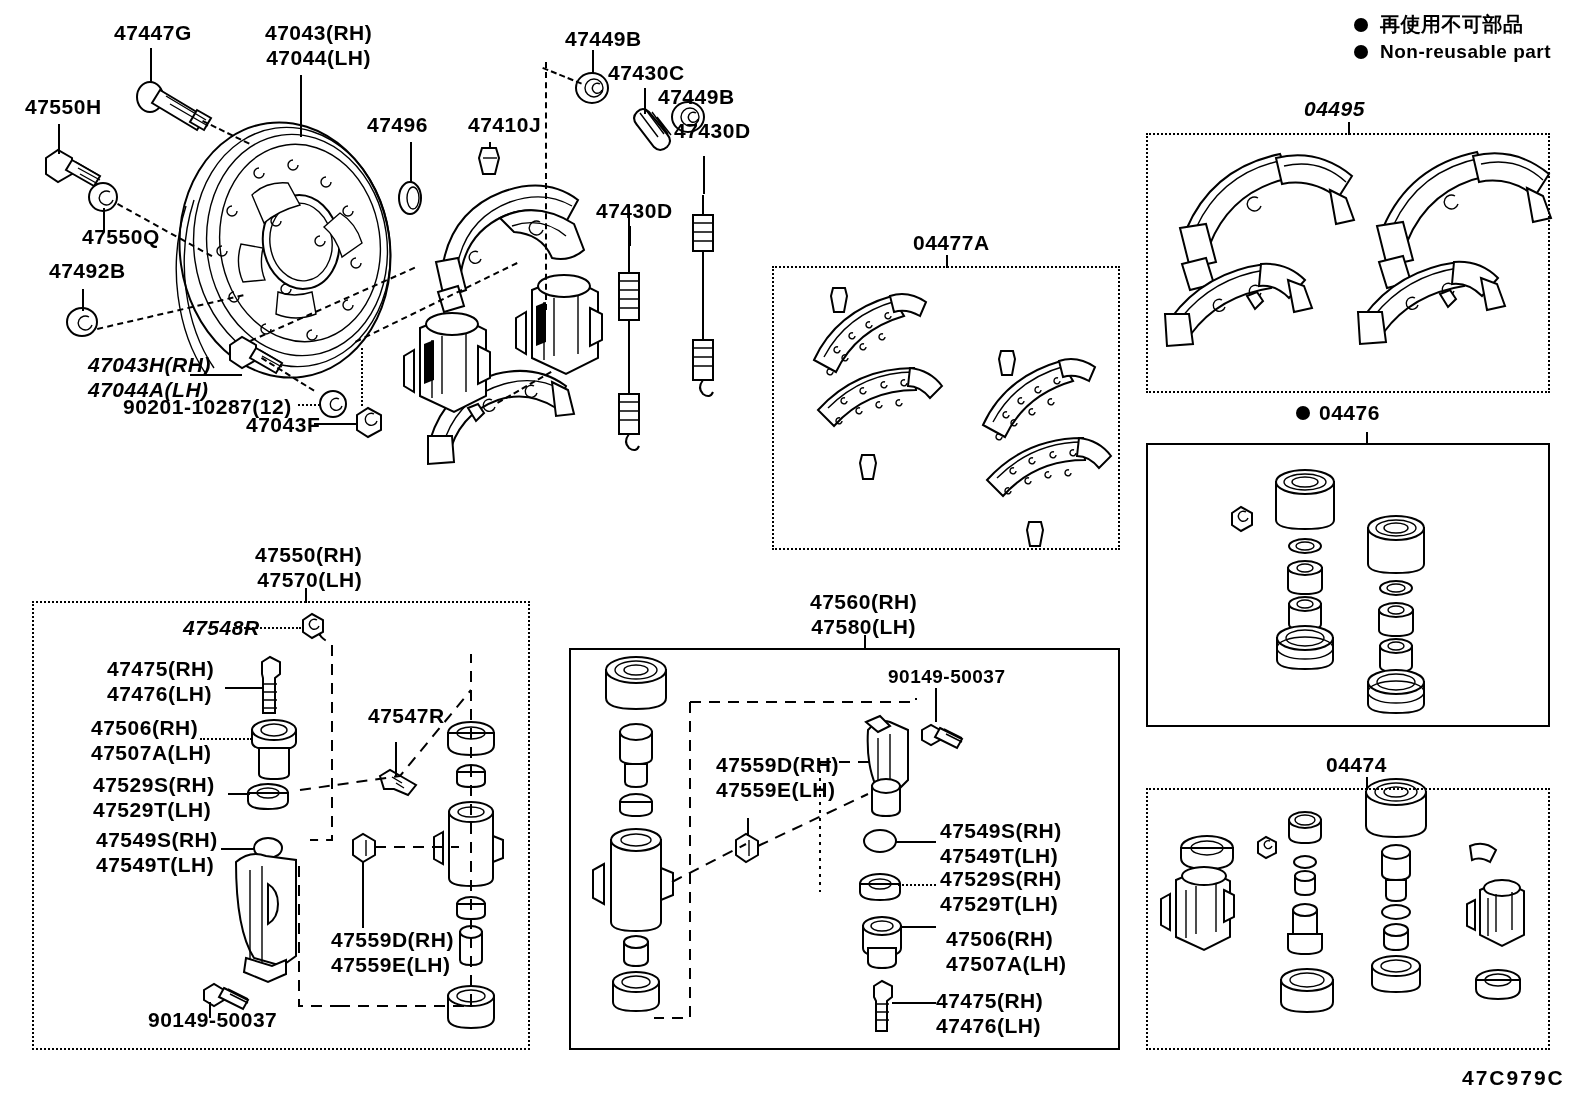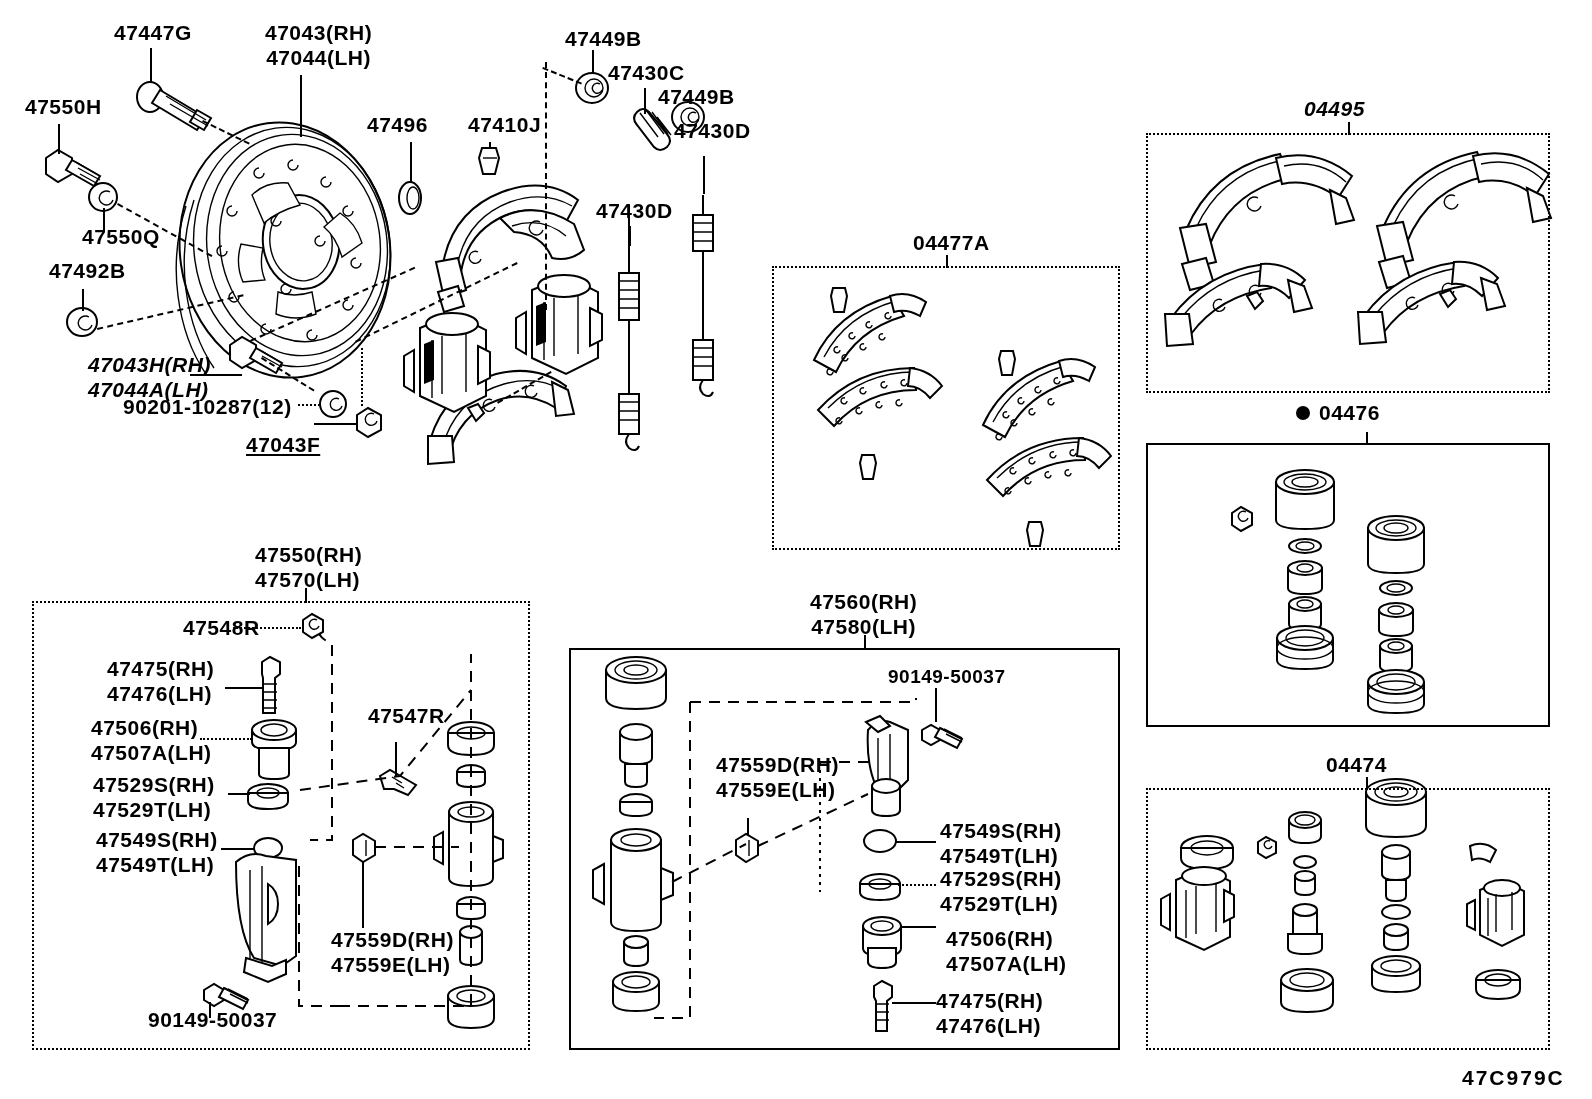--- a/index.html
+++ b/index.html
@@ -556,52 +556,62 @@
   <div class="dashleader" style="left:97px;top:328px;width:150px;transform:rotate(-13deg);transform-origin:0 0;"></div>
   <div class="dashleader" style="left:250px;top:340px;width:180px;transform:rotate(-24deg);transform-origin:0 0;"></div>
   <div class="dashleader" style="left:262px;top:357px;width:62px;transform:rotate(32deg);transform-origin:0 0;"></div>
   <div class="dashleader" style="left:543px;top:67px;width:42px;transform:rotate(22deg);transform-origin:0 0;"></div>
   <div class="dashleader" style="left:497px;top:402px;width:62px;transform:rotate(-30deg);transform-origin:0 0;"></div>
   <div class="dashleader" style="left:355px;top:341px;width:180px;transform:rotate(-26deg);transform-origin:0 0;"></div>
 
   <div style="position:absolute;left:545px;top:62px;width:0;height:248px;border-left:2px dashed #000;"></div>
   <div style="position:absolute;left:361px;top:348px;width:0;height:58px;border-left:2px dotted #000;"></div>
 
+  <div class="legend" style="left:1354px;top:12px;">
+    <div>
+      <span class="bullet"></span>
+      <span class="lbl cjk" style="position:static;font-weight:bold;">再使用不可部品</span>
+    </div>
+    <div>
+      <span class="bullet"></span>
+      <span class="lbl sm" style="position:static;">Non-reusable part</span>
+    </div>
+  </div>
 
   <div class="lbl" style="left:114px;top:20px;">47447G</div>
   <div class="lbl" style="left:25px;top:94px;">47550H</div>
   <div class="lbl" style="left:82px;top:224px;">47550Q</div>
   <div class="lbl" style="left:49px;top:258px;">47492B</div>
   <div class="lbl" style="left:265px;top:20px;text-align:center;">47043(RH)
 47044(LH)</div>
   <div class="lbl" style="left:367px;top:112px;">47496</div>
   <div class="lbl" style="left:468px;top:112px;">47410J</div>
   <div class="lbl" style="left:565px;top:26px;">47449B</div>
   <div class="lbl" style="left:608px;top:60px;">47430C</div>
   <div class="lbl" style="left:658px;top:84px;">47449B</div>
   <div class="lbl" style="left:596px;top:198px;">47430D</div>
   <div class="lbl" style="left:674px;top:118px;">47430D</div>
   <div class="lbl" style="left:88px;top:352px;font-style:italic;">47043H(RH)
 47044A(LH)</div>
   <div class="lbl" style="left:123px;top:394px;">90201-10287(12)</div>
-  <div class="lbl" style="left:246px;top:432px;text-decoration:underline;">47043F</div>
+  <div class="lbl" style="left:246px;top:412px;">47043F</div>
 
   <div class="lbl" style="left:913px;top:230px;">04477A</div>
   <div class="lbl" style="left:1304px;top:96px;font-style:italic;">04495</div>
   <div style="position:absolute;left:1296px;top:400px;display:flex;align-items:center;gap:4px;">
     <span class="bullet"></span>
     <span class="lbl" style="position:static;">04476</span>
   </div>
   <div class="lbl" style="left:1326px;top:752px;">04474</div>
-  <div class="lbl" style="left:255px;top:542px;text-align:left;">47550(RH)
+  <div class="lbl" style="left:255px;top:542px;text-align:right;">47550(RH)
 47570(LH)</div>
   <div class="lbl" style="left:810px;top:589px;text-align:center;">47560(RH)
 47580(LH)</div>
 
-  <div class="lbl" style="left:183px;top:615px;">47548R</div>
+  <div class="lbl" style="left:183px;top:615px;font-style:italic;">47548R</div>
   <div class="lbl" style="left:107px;top:656px;">47475(RH)
 47476(LH)</div>
   <div class="lbl" style="left:91px;top:715px;">47506(RH)
 47507A(LH)</div>
   <div class="lbl" style="left:93px;top:772px;">47529S(RH)
 47529T(LH)</div>
   <div class="lbl" style="left:96px;top:827px;">47549S(RH)
 47549T(LH)</div>
   <div class="lbl" style="left:368px;top:703px;">47547R</div>
   <div class="lbl" style="left:331px;top:927px;">47559D(RH)

